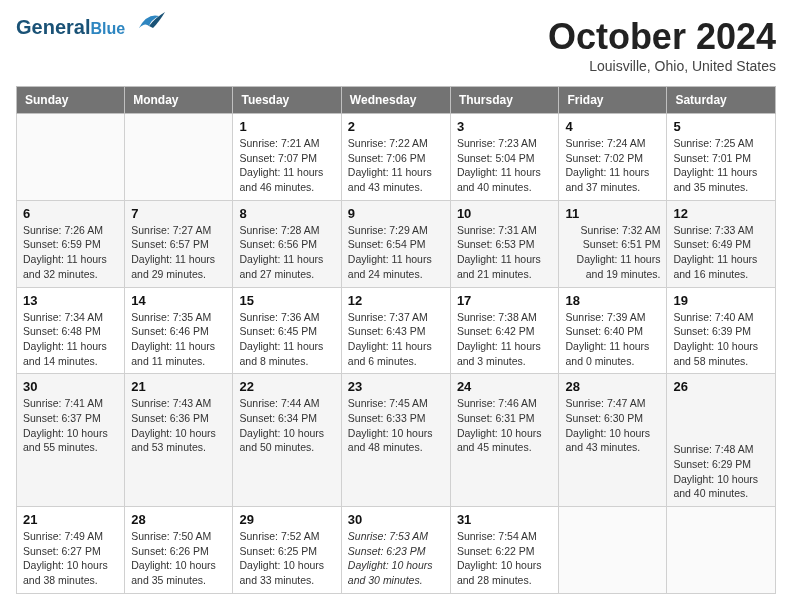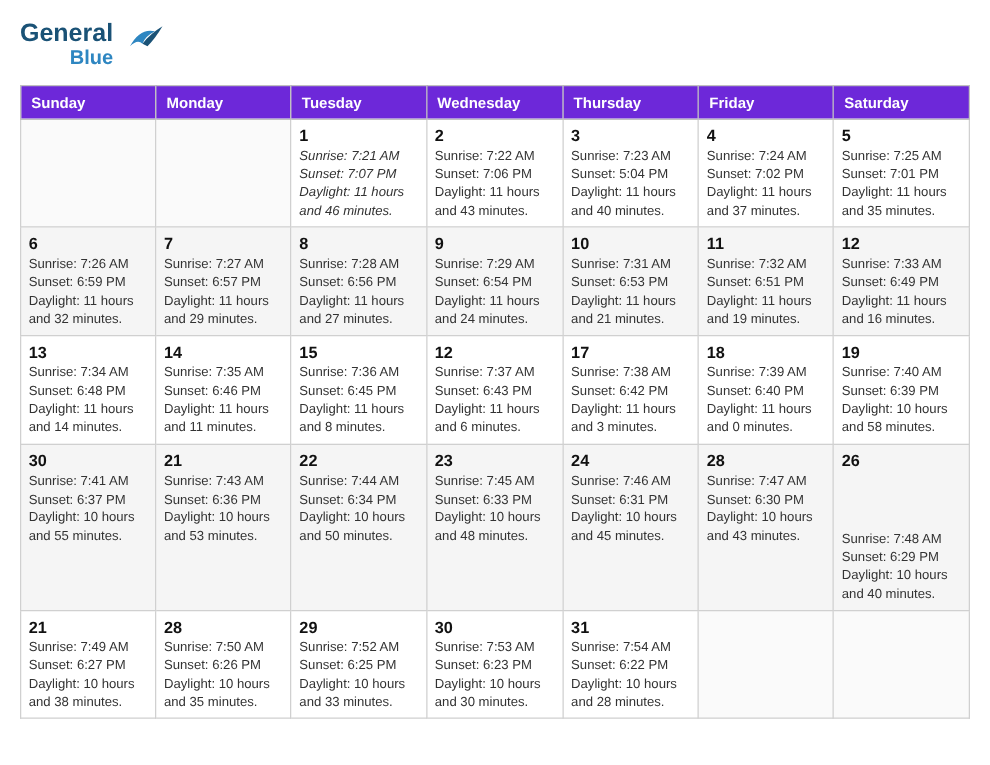--- a/index.html
+++ b/index.html
@@ -32,21 +32,21 @@
     .location {
       font-size: 14px;
       color: #444;
     }
     .calendar {
       width: 100%;
       border-collapse: collapse;
       font-size: 11px;
     }
     .calendar thead tr th {
-      background: #6d28d9;
+      background: #737373;
       color: #fff;
       font-weight: bold;
       font-size: 12px;
       padding: 6px 8px;
       text-align: left;
       border: 1px solid #c0c0c0;
     }
     .calendar tbody tr td {
       vertical-align: top;
       border: 1px solid #d0d0d0;
@@ -73,29 +73,33 @@
     .empty {
       background: #fafafa !important;
     }
   </style>
 </head>
 <body>
 
 <div class="header">
   <div class="logo">
     <div style="display:flex;align-items:center;gap:4px;">
-      <div style="display:flex;flex-direction:column;align-items:flex-end;">
+      <div style="display:flex;flex-direction:row;align-items:flex-end;">
         <span style="font-size:20px;font-weight:bold;color:#1a5276;line-height:1.1;">General</span>
         <span style="font-size:16px;font-weight:bold;color:#2e86c1;line-height:1.1;">Blue</span>
       </div>
       <svg width="38" height="30" viewBox="0 0 38 30" style="margin-top:-8px;">
         <path d="M10 20 Q18 5 30 8 Q22 12 20 18 Q16 14 10 20Z" fill="#2e86c1"></path>
         <path d="M20 18 Q26 10 36 4 Q30 14 24 20Z" fill="#1a5276"></path>
       </svg>
     </div>
+  </div>
+  <div class="title-block">
+    <div class="month-title">October 2024</div>
+    <div class="location">Louisville, Ohio, United States</div>
   </div>
 </div>
 
 <table class="calendar">
   <thead>
     <tr>
     <th>Sunday</th>
         <th>Monday</th>
         <th>Tuesday</th>
         <th>Wednesday</th>
@@ -103,21 +107,21 @@
         <th>Friday</th>
         <th>Saturday</th>
       </tr>
   </thead>
   <tbody id="calendar-body">
   <tr>
         <td class="empty"></td>
         <td class="empty"></td>
         <td>
           <span class="day-number">1</span>
-          <div class="day-info" style="white-space: pre-line; font-style: italic;">Sunrise: 7:21 AM
+          <div class="day-info" style="white-space: pre-line;">Sunrise: 7:21 AM
 Sunset: 7:07 PM
 Daylight: 11 hours and 46 minutes.</div>
         </td>
         <td>
           <span class="day-number">2</span>
           <div class="day-info" style="white-space: pre-line;">Sunrise: 7:22 AM
 Sunset: 7:06 PM
 Daylight: 11 hours and 43 minutes.</div>
         </td>
         <td>
@@ -165,21 +169,21 @@
 Daylight: 11 hours and 24 minutes.</div>
         </td>
         <td>
           <span class="day-number">10</span>
           <div class="day-info" style="white-space: pre-line;">Sunrise: 7:31 AM
 Sunset: 6:53 PM
 Daylight: 11 hours and 21 minutes.</div>
         </td>
         <td>
           <span class="day-number">11</span>
-          <div class="day-info" style="white-space: pre-line;">Sunrise: 7:32 AM
+          <div class="day-info" style="white-space: pre-line; text-align: right;">Sunrise: 7:32 AM
 Sunset: 6:51 PM
 Daylight: 11 hours and 19 minutes.</div>
         </td>
         <td>
           <span class="day-number">12</span>
           <div class="day-info" style="white-space: pre-line;">Sunrise: 7:33 AM
 Sunset: 6:49 PM
 Daylight: 11 hours and 16 minutes.</div>
         </td>
       </tr>
@@ -285,21 +289,21 @@
 Daylight: 10 hours and 35 minutes.</div>
         </td>
         <td>
           <span class="day-number">29</span>
           <div class="day-info" style="white-space: pre-line;">Sunrise: 7:52 AM
 Sunset: 6:25 PM
 Daylight: 10 hours and 33 minutes.</div>
         </td>
         <td>
           <span class="day-number">30</span>
-          <div class="day-info" style="white-space: pre-line;">Sunrise: 7:53 AM
+          <div class="day-info" style="white-space: pre-line; font-style: italic;">Sunrise: 7:53 AM
 Sunset: 6:23 PM
 Daylight: 10 hours and 30 minutes.</div>
         </td>
         <td>
           <span class="day-number">31</span>
           <div class="day-info" style="white-space: pre-line;">Sunrise: 7:54 AM
 Sunset: 6:22 PM
 Daylight: 10 hours and 28 minutes.</div>
         </td>
         <td class="empty"></td>

